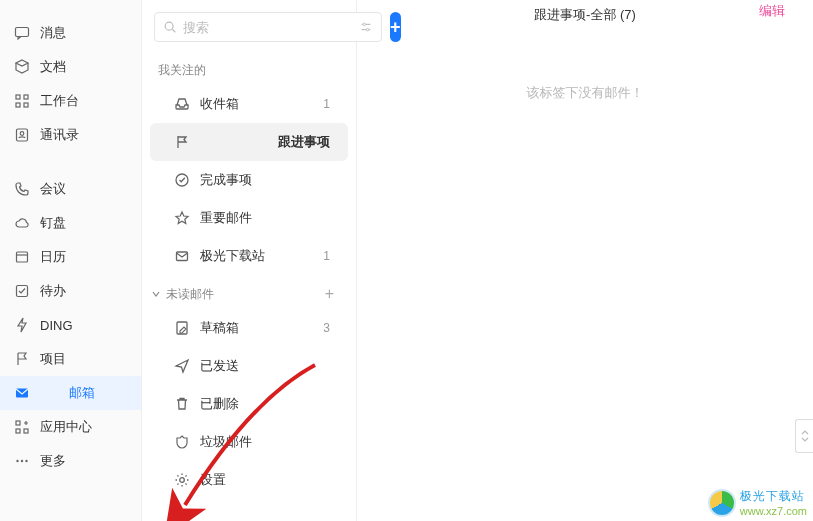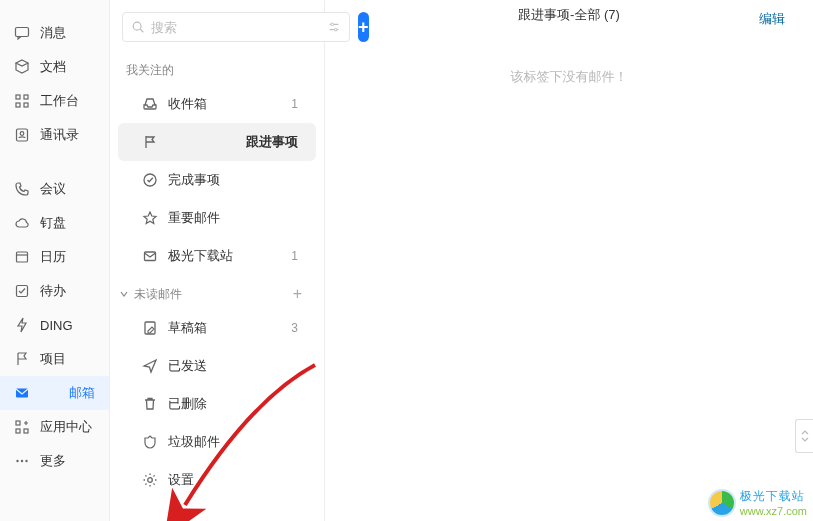--- a/index.html
+++ b/index.html
@@ -13,21 +13,21 @@
     position: relative;
     background: #fff;
   }
   .app {
     display: flex;
     width: 100%;
     height: 100%;
   }
   
   .leftnav {
-    width: 110px;
+    width: 142px;
     background: #fafafa;
     border-right: 1px solid #eee;
     padding-top: 16px;
   }
   .leftnav .nav-group { margin-bottom: 20px; }
   .leftnav .nav-item {
     display: flex;
     align-items: center;
     height: 34px;
     padding: 0 10px 0 14px;
@@ -128,23 +128,23 @@
 
   
   .rightpanel { flex:1; position:relative; display:flex; flex-direction:column; }
   .rp-header {
     height:36px;
     display:flex; align-items:flex-start; justify-content:center;
     position:relative;
     padding-top:6px;
   }
   .rp-title { font-size:13px; color:#333; }
-  .rp-edit { position:absolute; right:28px; top:10px; color:#0369a1; cursor:pointer; }
+  .rp-edit { position:absolute; right:28px; top:2px; color:#ec4899; cursor:pointer; }
   .rp-empty {
-    margin-top:32px;
+    margin-top:48px;
     text-align:center;
     color:#b7b7b7;
     font-size:13px;
   }
   .scrollhint {
     position:absolute; right:0; bottom:68px;
     width:18px; height:34px;
     border:1px solid #ddd; border-right:none;
     border-radius:3px 0 0 3px;
     display:flex; align-items:center; justify-content:center;

